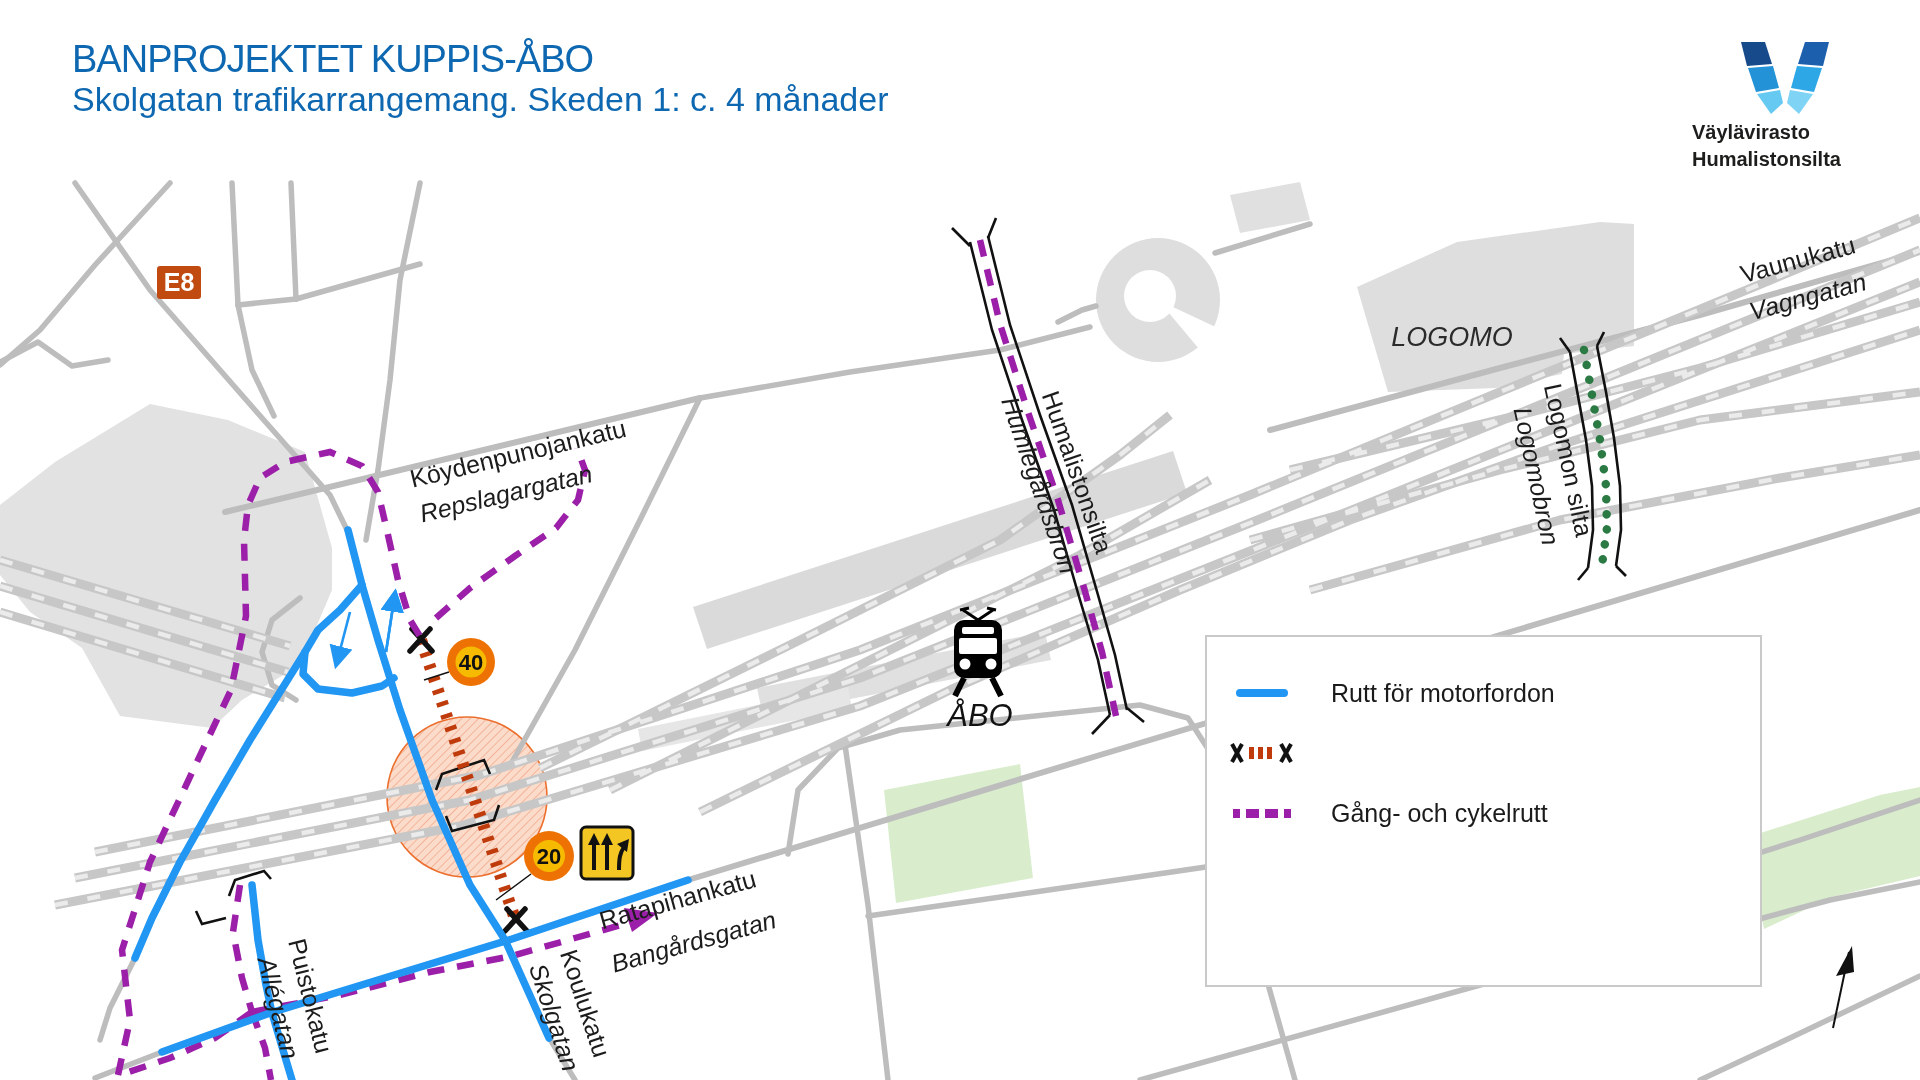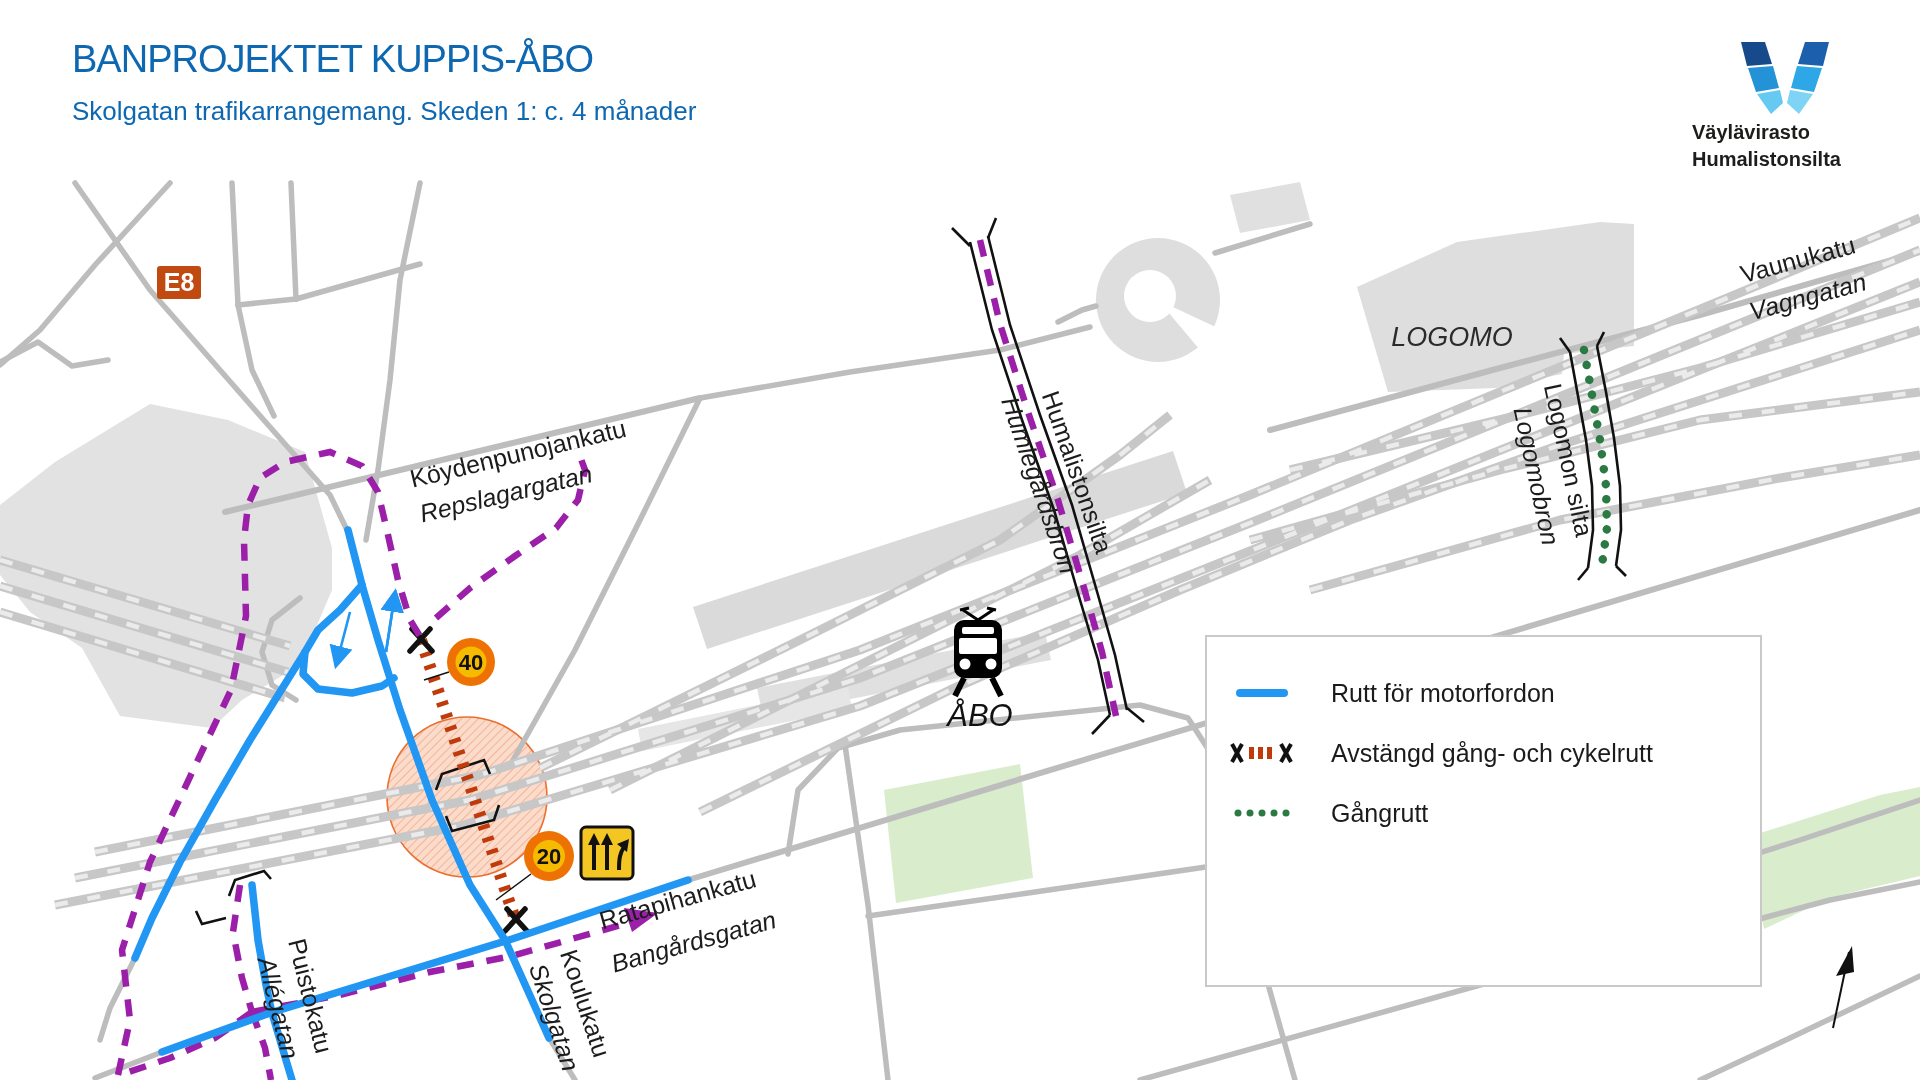--- a/index.html
+++ b/index.html
@@ -1,21 +1,21 @@
 <!DOCTYPE html>
 <html><head>
 <meta charset="utf-8">
 <style>
   html,body{margin:0;padding:0;}
   body{width:1920px;height:1080px;position:relative;overflow:hidden;background:#ffffff;
        font-family:"Liberation Sans", sans-serif;}
   #map-svg{position:absolute;left:0;top:0;z-index:1;}
   .hdr{position:absolute;left:72px;z-index:6;color:#0d68b1;}
   #title{top:38px;font-size:38px;font-weight:normal;letter-spacing:-1px;}
-  #subtitle{top:96px;font-size:26px;font-weight:normal;}
+  #subtitle{top:80px;font-size:34px;font-weight:normal;}
   #logo{position:absolute;right:28px;top:30px;width:200px;z-index:6;}
   #logo .org{font-size:20px;font-weight:bold;color:#1d1d1b;line-height:27px;}
   #legend{position:absolute;left:1205px;top:635px;width:557px;height:352px;background:#fff;
           border:2px solid #c9c9c9;box-sizing:border-box;z-index:5;padding-top:26px;text-align:right;}
   .lrow{height:60px;display:flex;align-items:center;}
   .lswatch{width:110px;display:flex;justify-content:center;align-items:center;flex:0 0 110px;}
   .llabel{font-size:25px;color:#1b1b1b;margin-left:14px;}
   .sw-blue{width:52px;height:8px;border-radius:4px;background:#2196f3;}
   .sw-constr{width:54px;height:34px;border:2px solid #ee9070;box-sizing:border-box;
      background:repeating-linear-gradient(45deg,#fbdccb,#fbdccb 4px,#f2a284 5px,#fbdccb 6px);}
@@ -269,27 +269,25 @@
       <svg width="66" height="22">
         <line x1="3" y1="2" x2="13" y2="20" stroke="#111" stroke-width="4"></line>
         <line x1="13" y1="2" x2="3" y2="20" stroke="#111" stroke-width="4"></line>
         <rect x="20" y="5" width="5" height="12" fill="#bf3b0b"></rect>
         <rect x="29" y="5" width="5" height="12" fill="#bf3b0b"></rect>
         <rect x="38" y="5" width="5" height="12" fill="#bf3b0b"></rect>
         <line x1="52" y1="2" x2="62" y2="20" stroke="#111" stroke-width="4"></line>
         <line x1="62" y1="2" x2="52" y2="20" stroke="#111" stroke-width="4"></line>
       </svg>
     </div>
-    <div class="llabel">Avstängd gång- och cykelrutt</div>
   </div>
   <div class="lrow">
     <div class="lswatch">
-      <svg width="58" height="10">
-        <circle cx="5" cy="5" r="3.5" fill="#2b7a44"></circle>
-        <circle cx="17" cy="5" r="3.5" fill="#2b7a44"></circle>
-        <circle cx="29" cy="5" r="3.5" fill="#2b7a44"></circle>
-        <circle cx="41" cy="5" r="3.5" fill="#2b7a44"></circle>
-        <circle cx="53" cy="5" r="3.5" fill="#2b7a44"></circle>
+      <svg width="58" height="12">
+        <rect x="0" y="2" width="7" height="9" fill="#9b1fa8"></rect>
+        <rect x="13" y="2" width="13" height="9" fill="#9b1fa8"></rect>
+        <rect x="32" y="2" width="13" height="9" fill="#9b1fa8"></rect>
+        <rect x="51" y="2" width="7" height="9" fill="#9b1fa8"></rect>
       </svg>
     </div>
-    <div class="llabel">Gångrutt</div>
+    <div class="llabel">Gång- och cykelrutt</div>
   </div>
 </div>
 
 </body></html>

